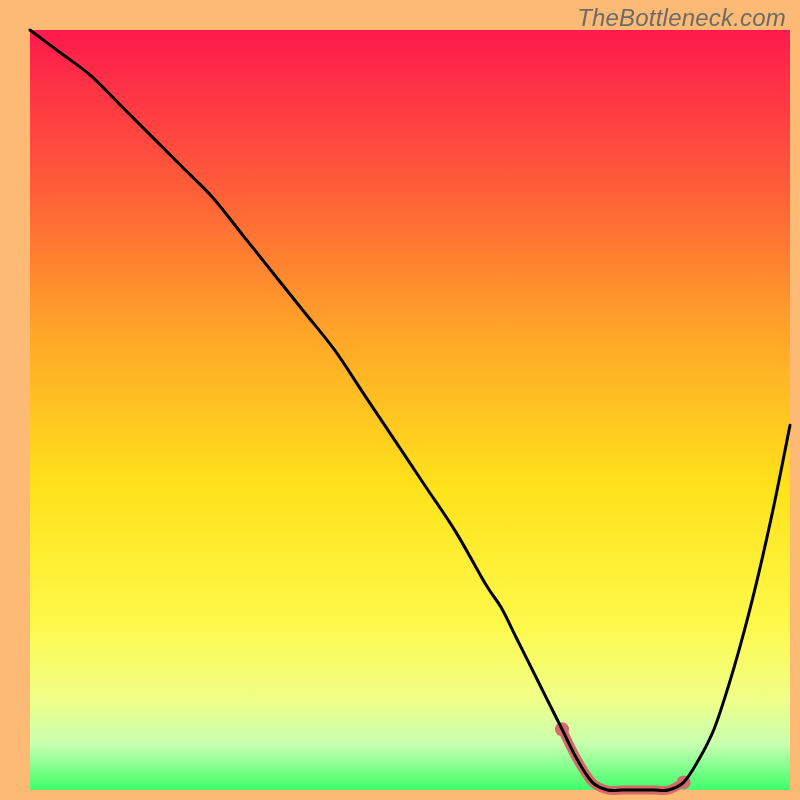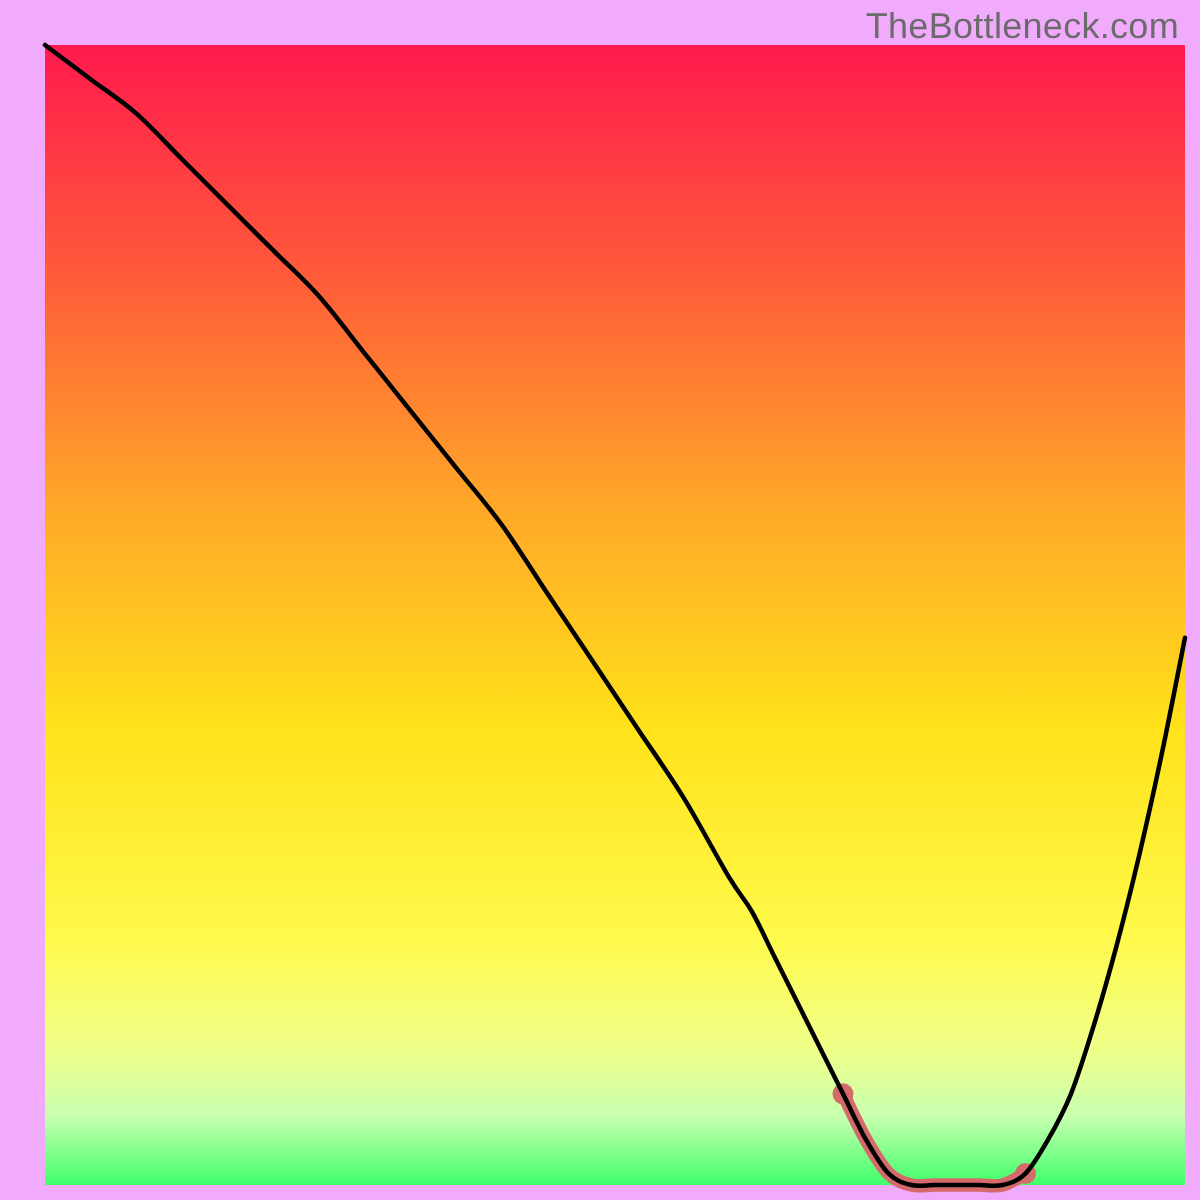--- a/index.html
+++ b/index.html
@@ -7,21 +7,22 @@
     padding: 0;
     width: 800px;
     height: 800px;
     background: #000;
     overflow: hidden;
   }
   .stage {
     position: relative;
     width: 800px;
     height: 800px;
-    background: #f0abfc;
+    background: #fdba74;
+    font-style: italic;
   }
   .watermark {
     position: absolute;
     top: 4px;
     right: 14px;
     font-family: Arial, Helvetica, sans-serif;
     font-size: 24px;
     font-weight: 500;
     color: #6b6b6b;
     letter-spacing: 0.2px;

